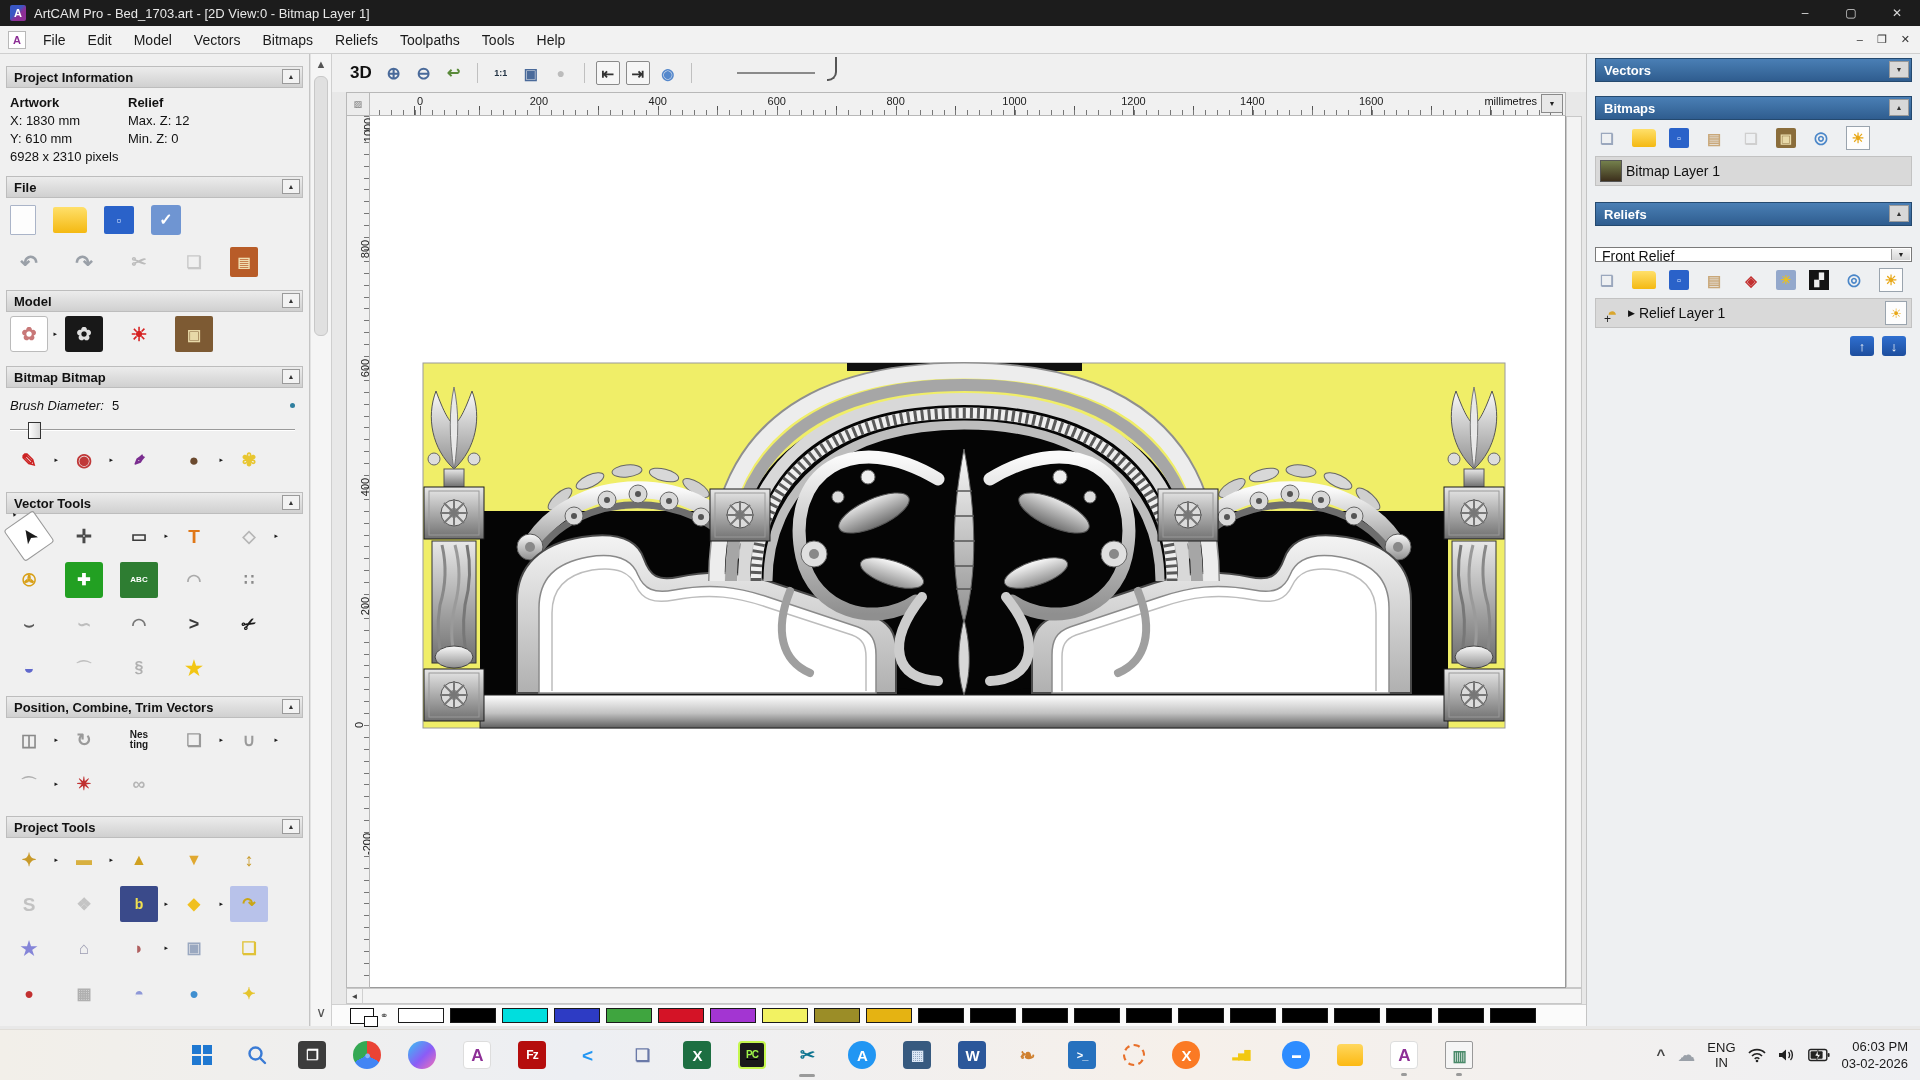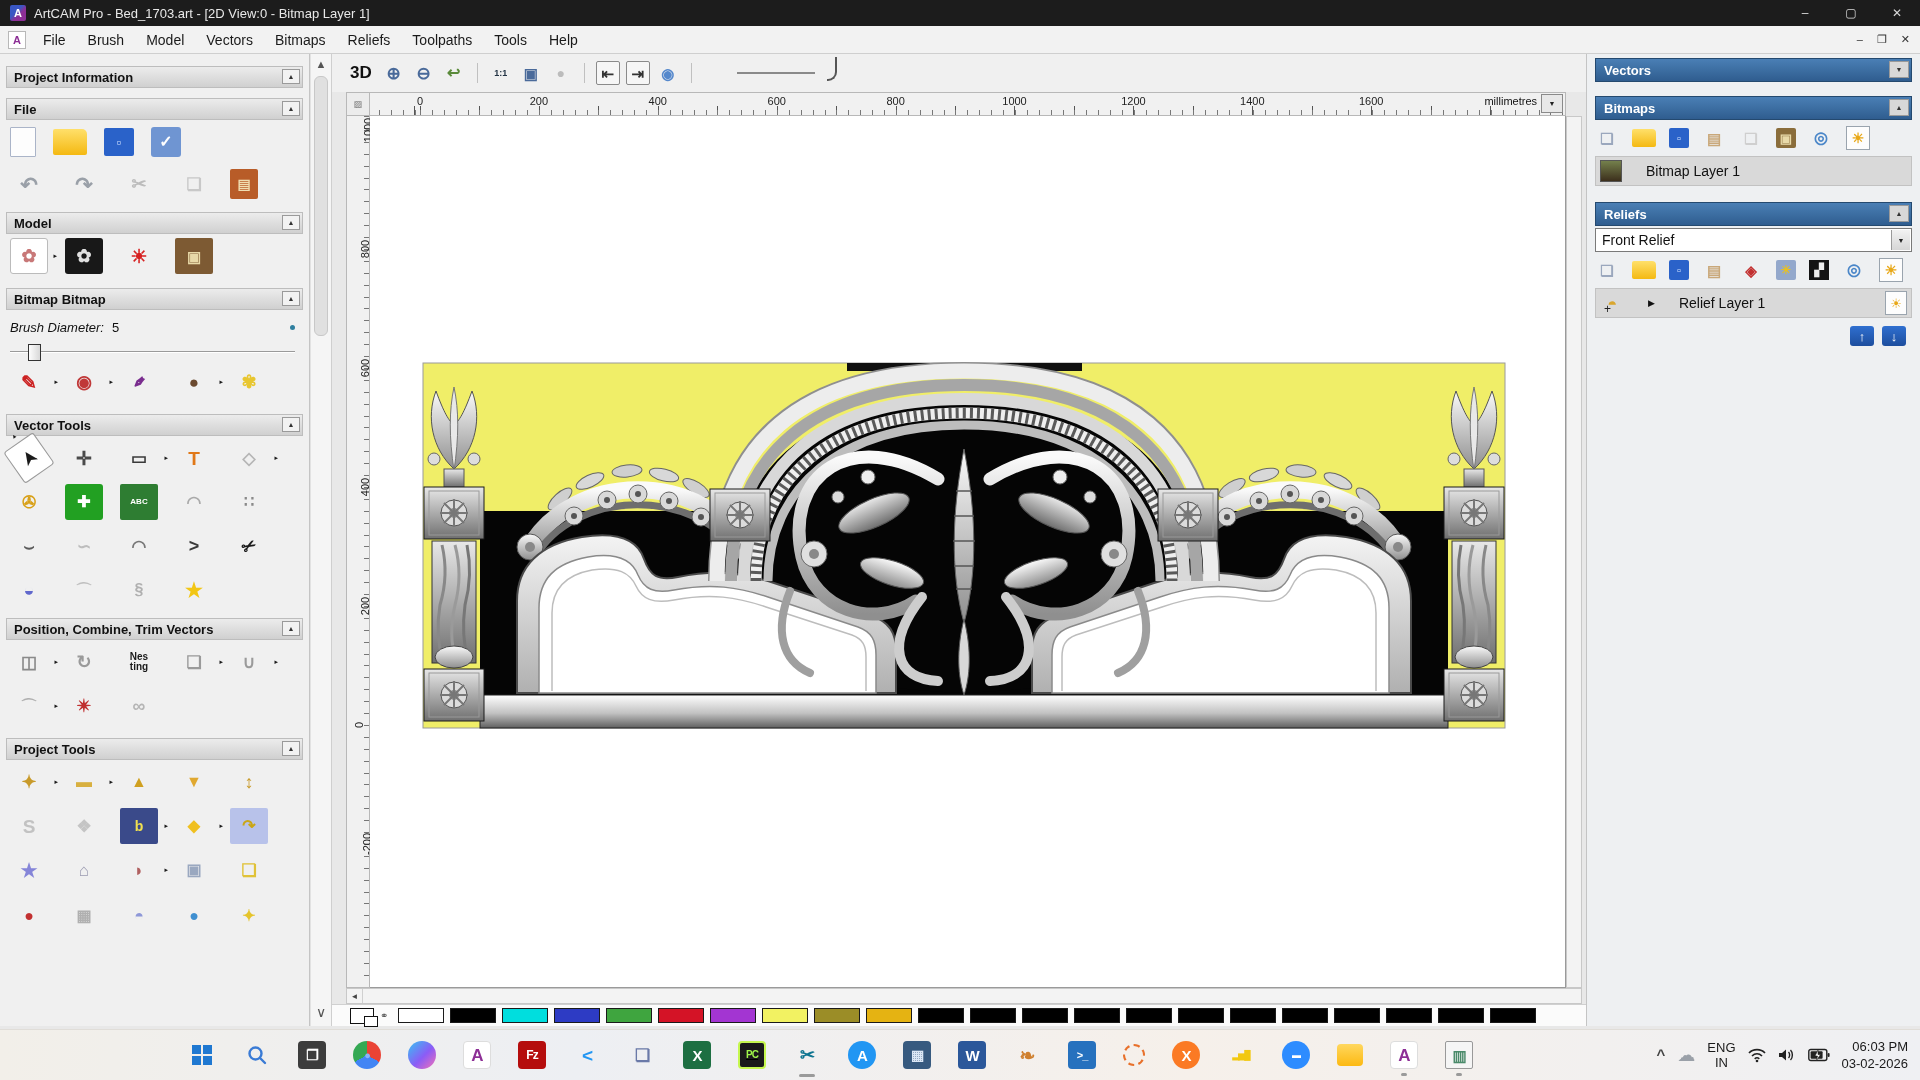--- a/index.html
+++ b/index.html
@@ -85,27 +85,27 @@
   #swatches{display:flex;gap:6px}
   #swatches span{width:46px;height:15px;border:1px solid #1a1a1a;flex:none}
 
   
   #rightpanel{left:1586px;top:54px;width:334px;height:972px;background:#eef0f2;border-left:1px solid #c4c4c4;font-size:14px;color:#111}
   .rp-h{height:24px;margin:0 8px;background:linear-gradient(180deg,#4a7fb5,#2f5d8f);color:#fff;font-weight:bold;font-size:13px;display:flex;align-items:center;padding-left:8px;position:relative;border:1px solid #24496f}
   .rp-h .hbtn{position:absolute;right:2px;top:2px;width:20px;height:17px;border:1px solid #9a9a9a;background:#d8d8d8;color:#333;font-size:7px;display:flex;align-items:center;justify-content:center}
   .rp-icons{margin:4px 8px 0;display:flex;gap:13px;align-items:center;height:28px}
   .ricon{width:24px;height:24px;display:flex;align-items:center;justify-content:center;position:relative;flex:none}
   .ricon b{font-size:14px;line-height:1}
-  .layer-row{margin:4px 8px 0;height:30px;background:#d9d9d9;border:1px solid #c2c2c2;display:flex;align-items:center;padding:0 4px;gap:24px}
+  .layer-row{margin:4px 8px 0;height:30px;background:#d9d9d9;border:1px solid #c2c2c2;display:flex;align-items:center;padding:0 4px;gap:4px}
   .mona-thumb{width:22px;height:22px;background:linear-gradient(180deg,#74804c,#3c2f1c);border:1px solid #555;flex:none}
   .gold-ic{width:24px;height:20px;color:#d9a62e;font-size:17px;display:flex;align-items:center;justify-content:center;transform:rotate(-90deg);flex:none}
   .plus-mark{position:absolute;font-size:12px;color:#222;left:8px;bottom:1px}
   .expand{font-size:9px;color:#111}
   .bulb-btn{margin-left:auto;width:22px;height:24px;background:#fdfdfd;border:1px solid #9aa4ae;color:#e8a818;font-size:13px;display:flex;align-items:center;justify-content:center}
-  .combo{margin:2px 8px 0;height:24px;background:#fff;border:1px solid #7a7a7a;display:flex;align-items:center;padding-left:6px;font-size:14px;position:relative}
+  .combo{margin:21px 8px 0;height:15px;background:#fff;border:1px solid #7a7a7a;display:flex;padding-left:6px;font-size:14px;position:relative}
   .combo .cbtn{position:absolute;right:1px;top:1px;bottom:1px;width:19px;background:linear-gradient(180deg,#f2f2f2,#d6d6d6);border-left:1px solid #9a9a9a;display:flex;align-items:center;justify-content:center;font-size:7px;color:#222}
   .updown{display:flex;justify-content:flex-end;gap:8px;margin:8px 14px 0 0}
   .udbtn{width:24px;height:20px;background:linear-gradient(180deg,#2f6fd0,#1d4e9e);color:#fff;border-radius:3px;display:flex;align-items:center;justify-content:center;font-size:13px;font-weight:bold}
 
   
   #taskbar{left:0;top:1029px;width:1920px;height:51px;background:linear-gradient(90deg,#f2efe9,#edeff3 30%,#f6f0ea 62%,#eff0f3);display:flex;align-items:center;padding-left:188px;border-top:1px solid #e0ddd8}
   .tb-flex{display:flex;align-items:center;gap:27px}
   .ticon2{width:28px;height:28px;display:flex;align-items:center;justify-content:center;position:relative;border-radius:5px;flex:none}
   .ticon2 b{font-size:17px;line-height:1;letter-spacing:-1px}
   .ticon2.open::after{content:"";position:absolute;bottom:-8px;left:50%;transform:translateX(-50%);width:6px;height:3px;border-radius:2px;background:#9a9a9a}
@@ -125,41 +125,56 @@
     <span class="winbtn">–</span>
     <span class="winbtn">▢</span>
     <span class="winbtn close">✕</span>
   </span>
 </div>
 
 <div class="abs" id="menubar">
   <span class="mdi-icon">A</span>
   <span id="menu-items" style="display:flex">
       <span>File</span>
-      <span>Brush</span>
+      <span>Edit</span>
       <span>Model</span>
       <span>Vectors</span>
       <span>Bitmaps</span>
       <span>Reliefs</span>
       <span>Toolpaths</span>
       <span>Tools</span>
       <span>Help</span>
     </span>
   <span class="mdi-ctrls">
       <span>–</span>
       <span>❐</span>
       <span>✕</span>
     </span>
 </div>
 
 <div class="abs" id="leftpanel">
 
   <div class="sec-h">
     <span>Project Information</span>
     <span class="hbtn">▲</span>
+  </div>
+  <div class="info-grid">
+    <div class="info-cols">
+      <span class="info-col1"><b>Artwork</b></span>
+      <span><b>Relief</b></span>
+    </div>
+    <div class="info-cols">
+      <span class="info-col1">X: 1830 mm</span>
+      <span>Max. Z: 12</span>
+    </div>
+    <div class="info-cols">
+      <span class="info-col1">Y: 610 mm</span>
+      <span>Min. Z: 0</span>
+    </div>
+    <div>6928 x 2310 pixels</div>
   </div>
 
   <div class="sec-h" style="margin-top:10px">
     <span>File</span>
     <span class="hbtn">▲</span>
   </div>
   <div class="icon-row">
       <span class="ticon" style="background: rgb(253, 253, 253); border: 1px solid rgb(170, 180, 200); width: 26px; height: 30px; border-radius: 1px;">
         <b></b>
       </span>

